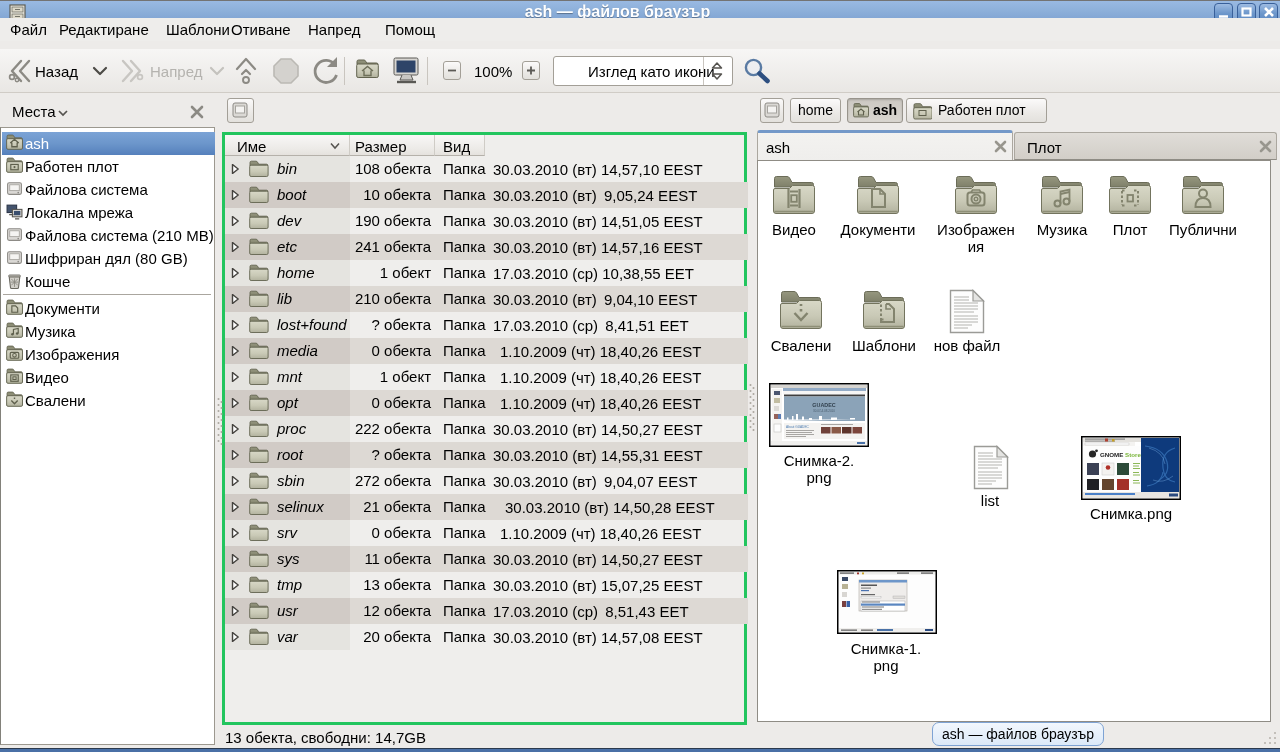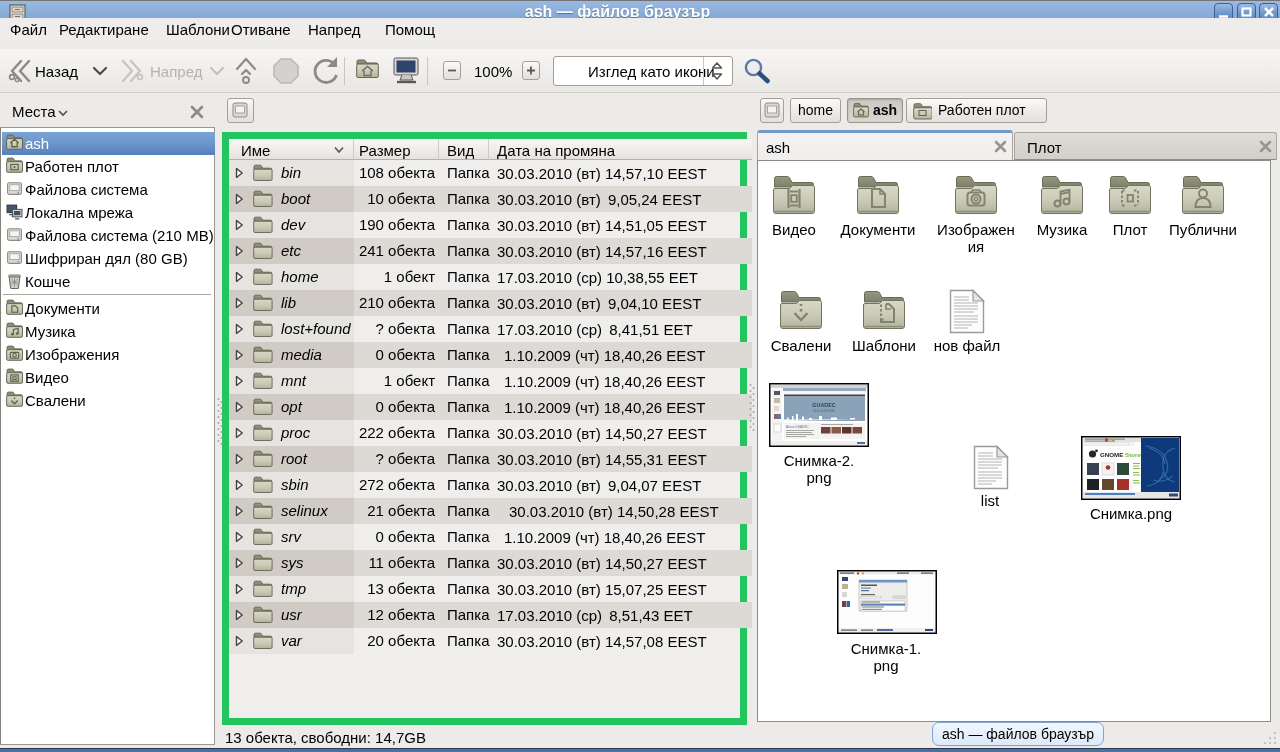--- a/index.html
+++ b/index.html
@@ -23,21 +23,21 @@
 
 .btn{border:1px solid #a39f97;border-radius:3px;background:linear-gradient(#fbfafa,#ebe9e6 60%,#e3e1dd);box-sizing:border-box;}
 
 #sidebar-list{left:0;top:127px;width:215px;height:618px;background:#fff;
  border:1px solid #9c988f;border-left:1px solid #82817a;box-sizing:border-box;}
 .srow{position:absolute;left:1px;width:213px;height:23px;white-space:nowrap;}
 .srow .lbl{position:absolute;left:23px;top:2.5px;}
 .sel{background:linear-gradient(#7ba3d6,#6c96cb 50%,#5580bc);color:#fff;}
 
 #listpane{left:222px;top:132px;width:525px;height:593px;background:#efeeec;
- border:7px solid #22c55e;box-sizing:border-box;}
+ border:3px solid #22c55e;box-sizing:border-box;}
 .hdr{position:absolute;top:0;height:21px;background:linear-gradient(#f8f7f6,#eceae7 70%,#e5e2de);
  border-bottom:1px solid #b5b1aa;border-right:1px solid #cfccc6;box-sizing:border-box;}
 .hdr span{position:absolute;top:3px;}
 .lrow{position:absolute;left:0;width:523px;height:26px;}
 .lrow.even{background:#ddd9d4;}
 .namecell{position:absolute;left:0;top:0;width:125px;height:26px;background:rgba(120,110,95,.08);}
 .lrow.even .namecell{background:rgba(120,110,95,.12);}
 .fname{position:absolute;left:52px;top:4px;font-style:italic;}
 .fsize{position:absolute;left:60px;width:146px;top:4px;text-align:right;}
 .ftype{position:absolute;left:218px;top:4px;}
@@ -337,23 +337,20 @@
       <span style="left:12px">Име</span>
       <svg style="position:absolute;left:104px;top:7px" width="12" height="9" viewBox="0 0 12 9">
         <path d="M2 1.5 l4 4.5 l4 -4.5" stroke="#55534f" stroke-width="1.5" fill="none"></path>
       </svg>
     </div>
 <div class="hdr" style="left:125px;width:85px">
       <span style="left:5px">Размер</span>
     </div>
 <div class="hdr" style="left:210px;width:50px">
       <span style="left:8px">Вид</span>
-    </div>
-<div class="hdr" style="left:260px;width:263px;border-right:none">
-      <span style="left:8px">Дата на промяна</span>
     </div>
 <div class="lrow" style="top:21px">
       <div class="namecell"></div>
       <svg style="position:absolute;left:6px;top:8px" width="9" height="10" viewBox="0 0 9 10">
         <path d="M1.5 0.5 L7.2 5 L1.5 9.5 Z" fill="#fcfcfc" stroke="#44423e" stroke-width="1.4" stroke-linejoin="round"></path>
       </svg>
       <svg style="position:absolute;left:24px;top:4px" width="20" height="18" viewBox="0 0 20 18">
         <use href="#listfolder"></use>
       </svg>
       <span class="fname">bin</span>

